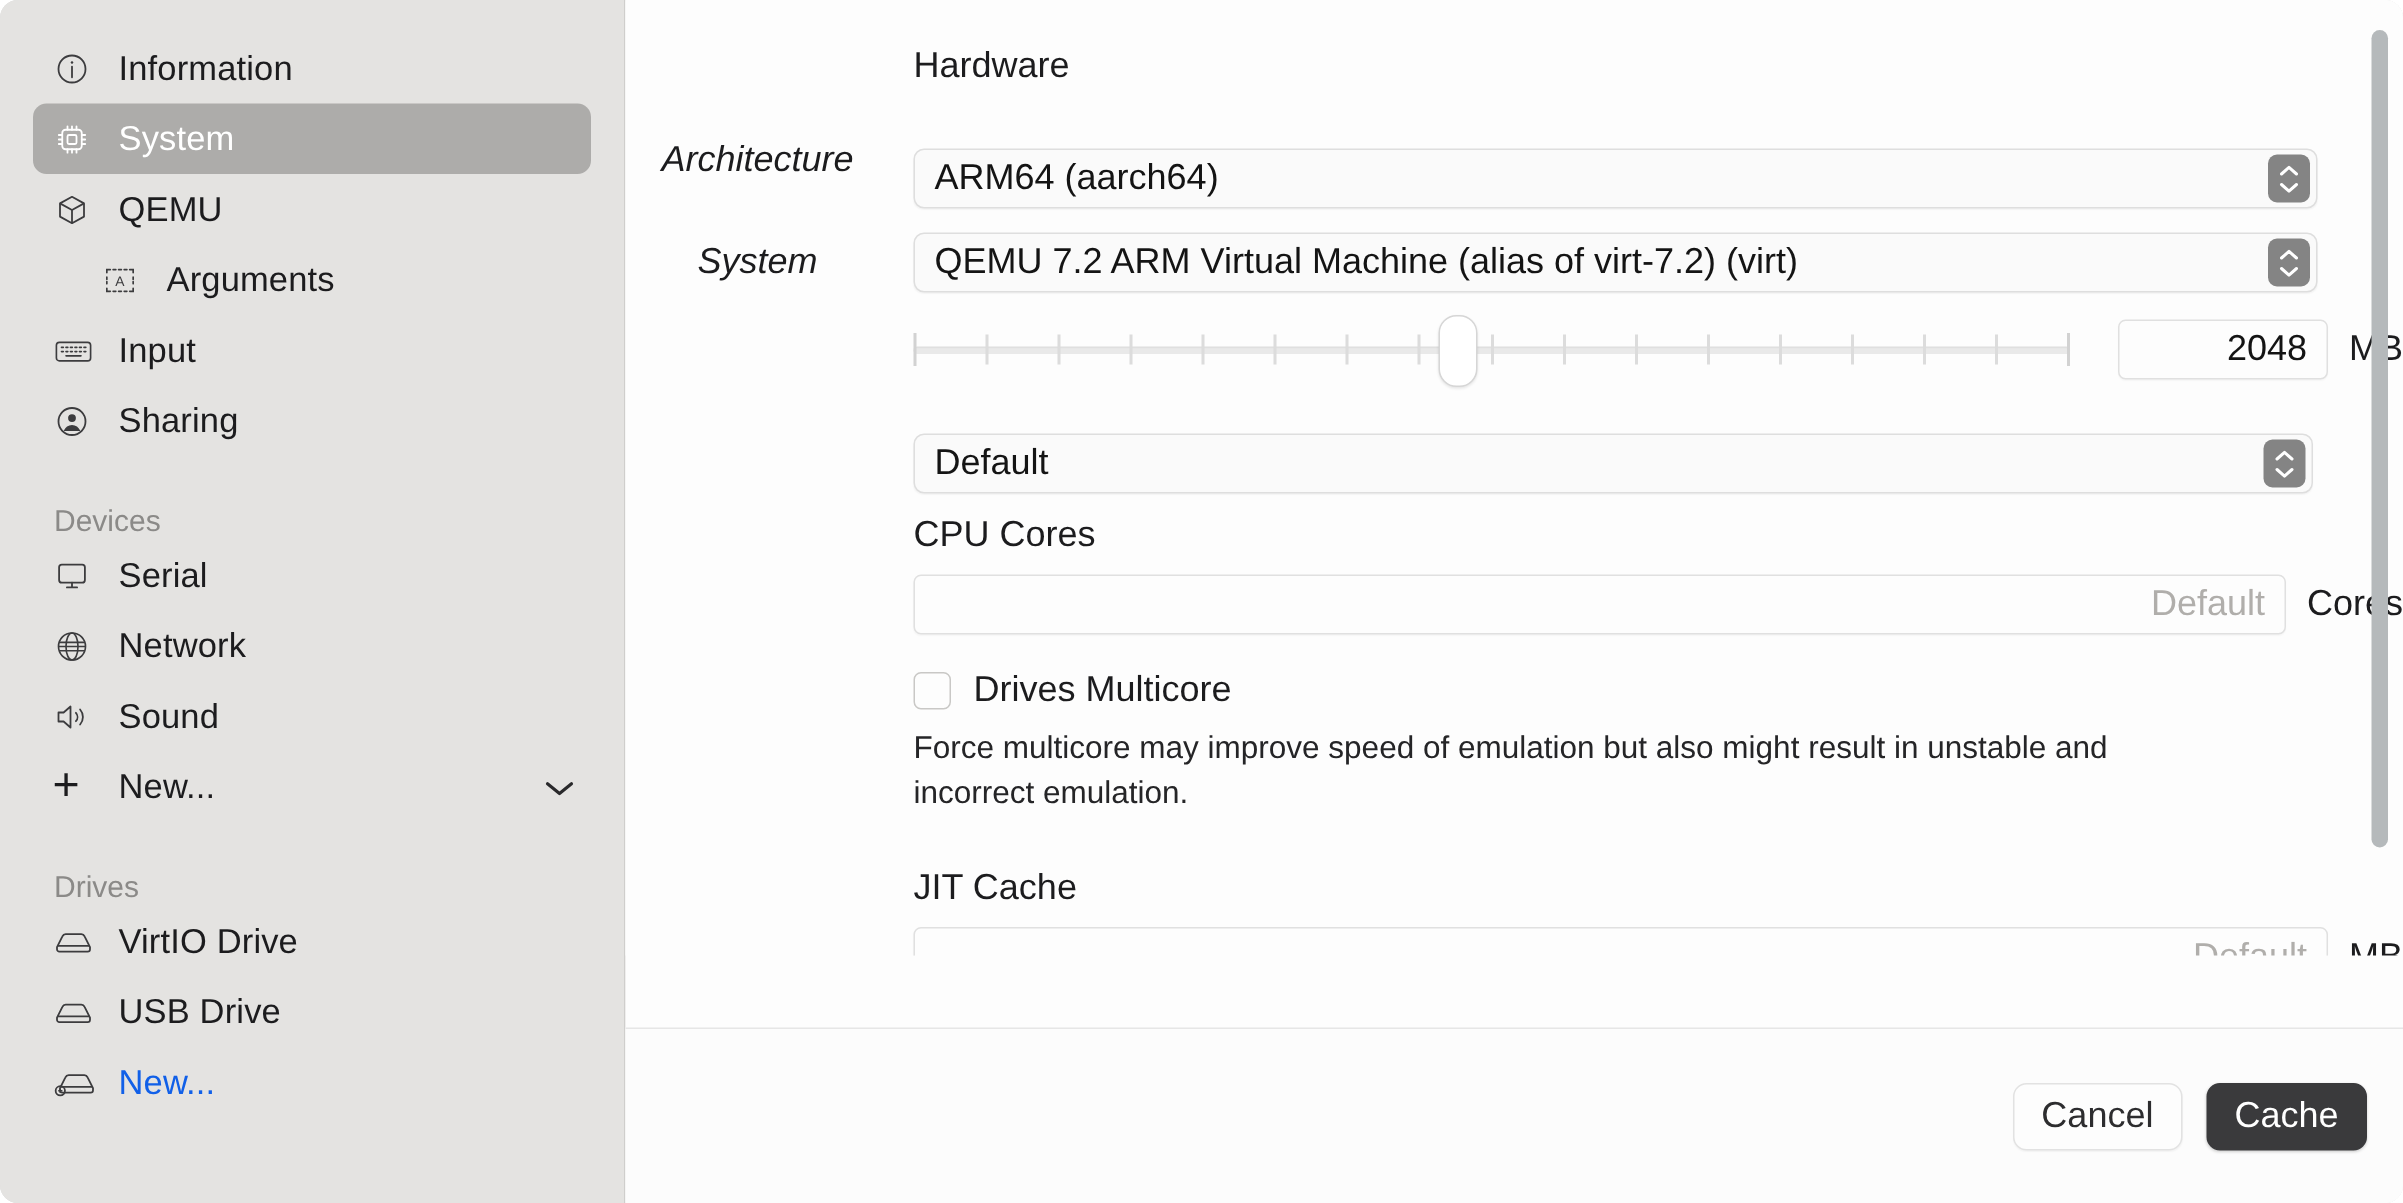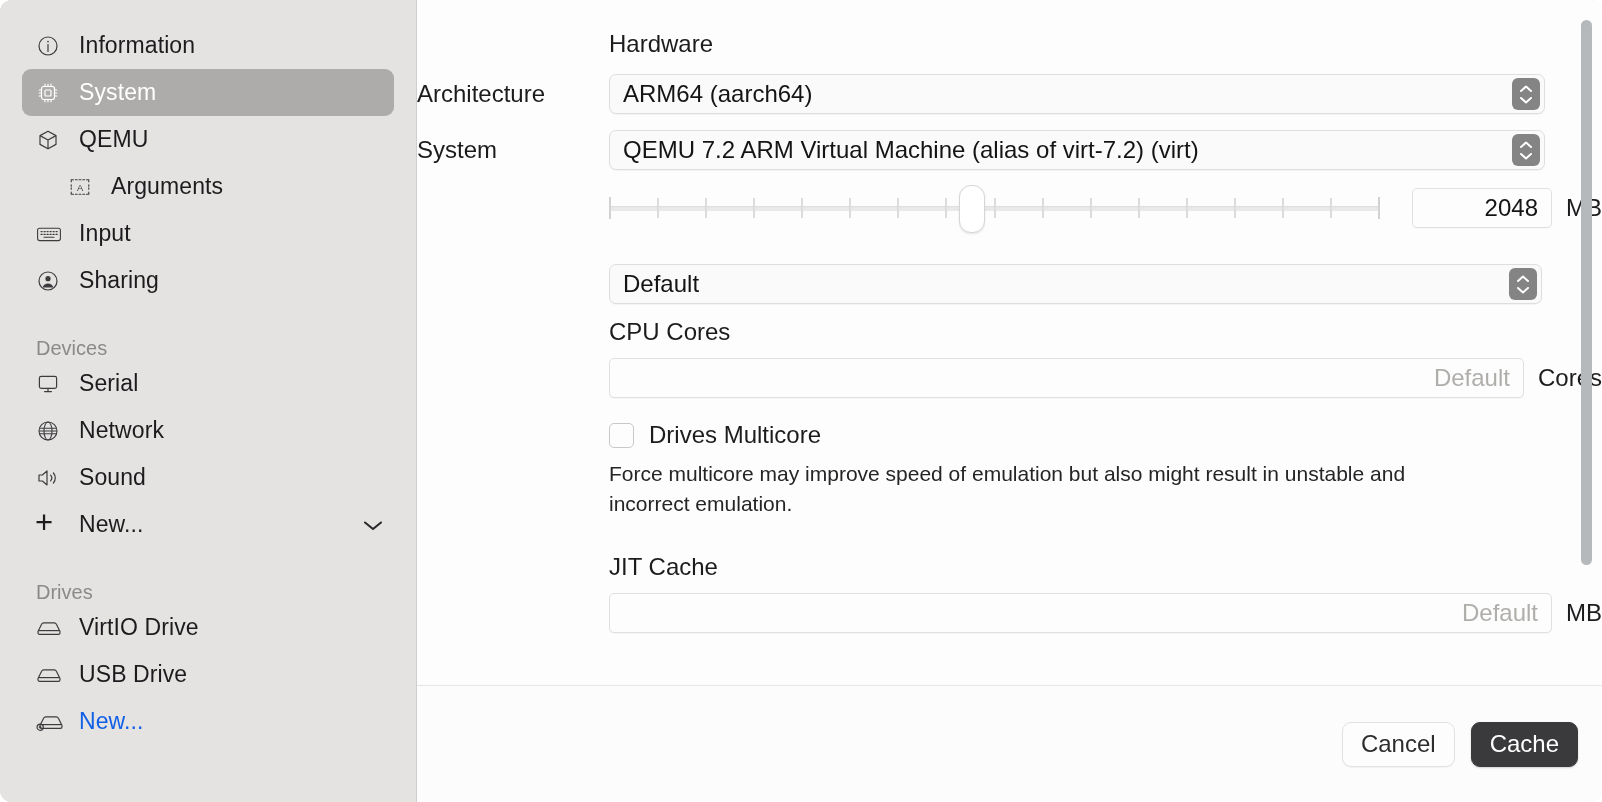--- a/index.html
+++ b/index.html
@@ -131,25 +131,26 @@
   }
 
   .row {
     display: flex;
     align-items: center;
   }
 
   .lbl-col {
     width: 192px;
     flex: 0 0 192px;
-    text-align: left;
+    text-align: center;
     padding-right: 16px;
     box-sizing: border-box;
     font-size: 24px;
     color: #1c1c1e;
+    font-style: italic;
   }
 
   .section-title {
     font-size: 24px;
     color: #1c1c1e;
     padding-left: 192px;
   }
 
   .ctrl-col {
     flex: 1 1 auto;
@@ -510,21 +511,21 @@
     <div class="scroll-region">
 
       <div class="form">
 
         <div style="height:30px;"></div>
         <div class="section-title">Hardware</div>
 
         <div style="height:16px;"></div>
         <div class="row">
           <div class="lbl-col">Architecture</div>
-          <div class="ctrl-col" style="padding-right:57px;">
+          <div class="ctrl-col" style="padding-right:57px;margin-top:25px;">
             <div class="popup">
               <span>ARM64 (aarch64)</span>
               <span class="stepper">
                 <svg width="14" height="8" viewBox="0 0 14 8" fill="none" stroke="#ffffff" stroke-width="2" stroke-linecap="round" stroke-linejoin="round">
                     <path d="M2 6 7 1.6 12 6"></path>
                   </svg>
                 <svg width="14" height="8" viewBox="0 0 14 8" fill="none" stroke="#ffffff" stroke-width="2" stroke-linecap="round" stroke-linejoin="round">
                     <path d="M2 2 7 6.4 12 2"></path>
                   </svg>
               </span>

